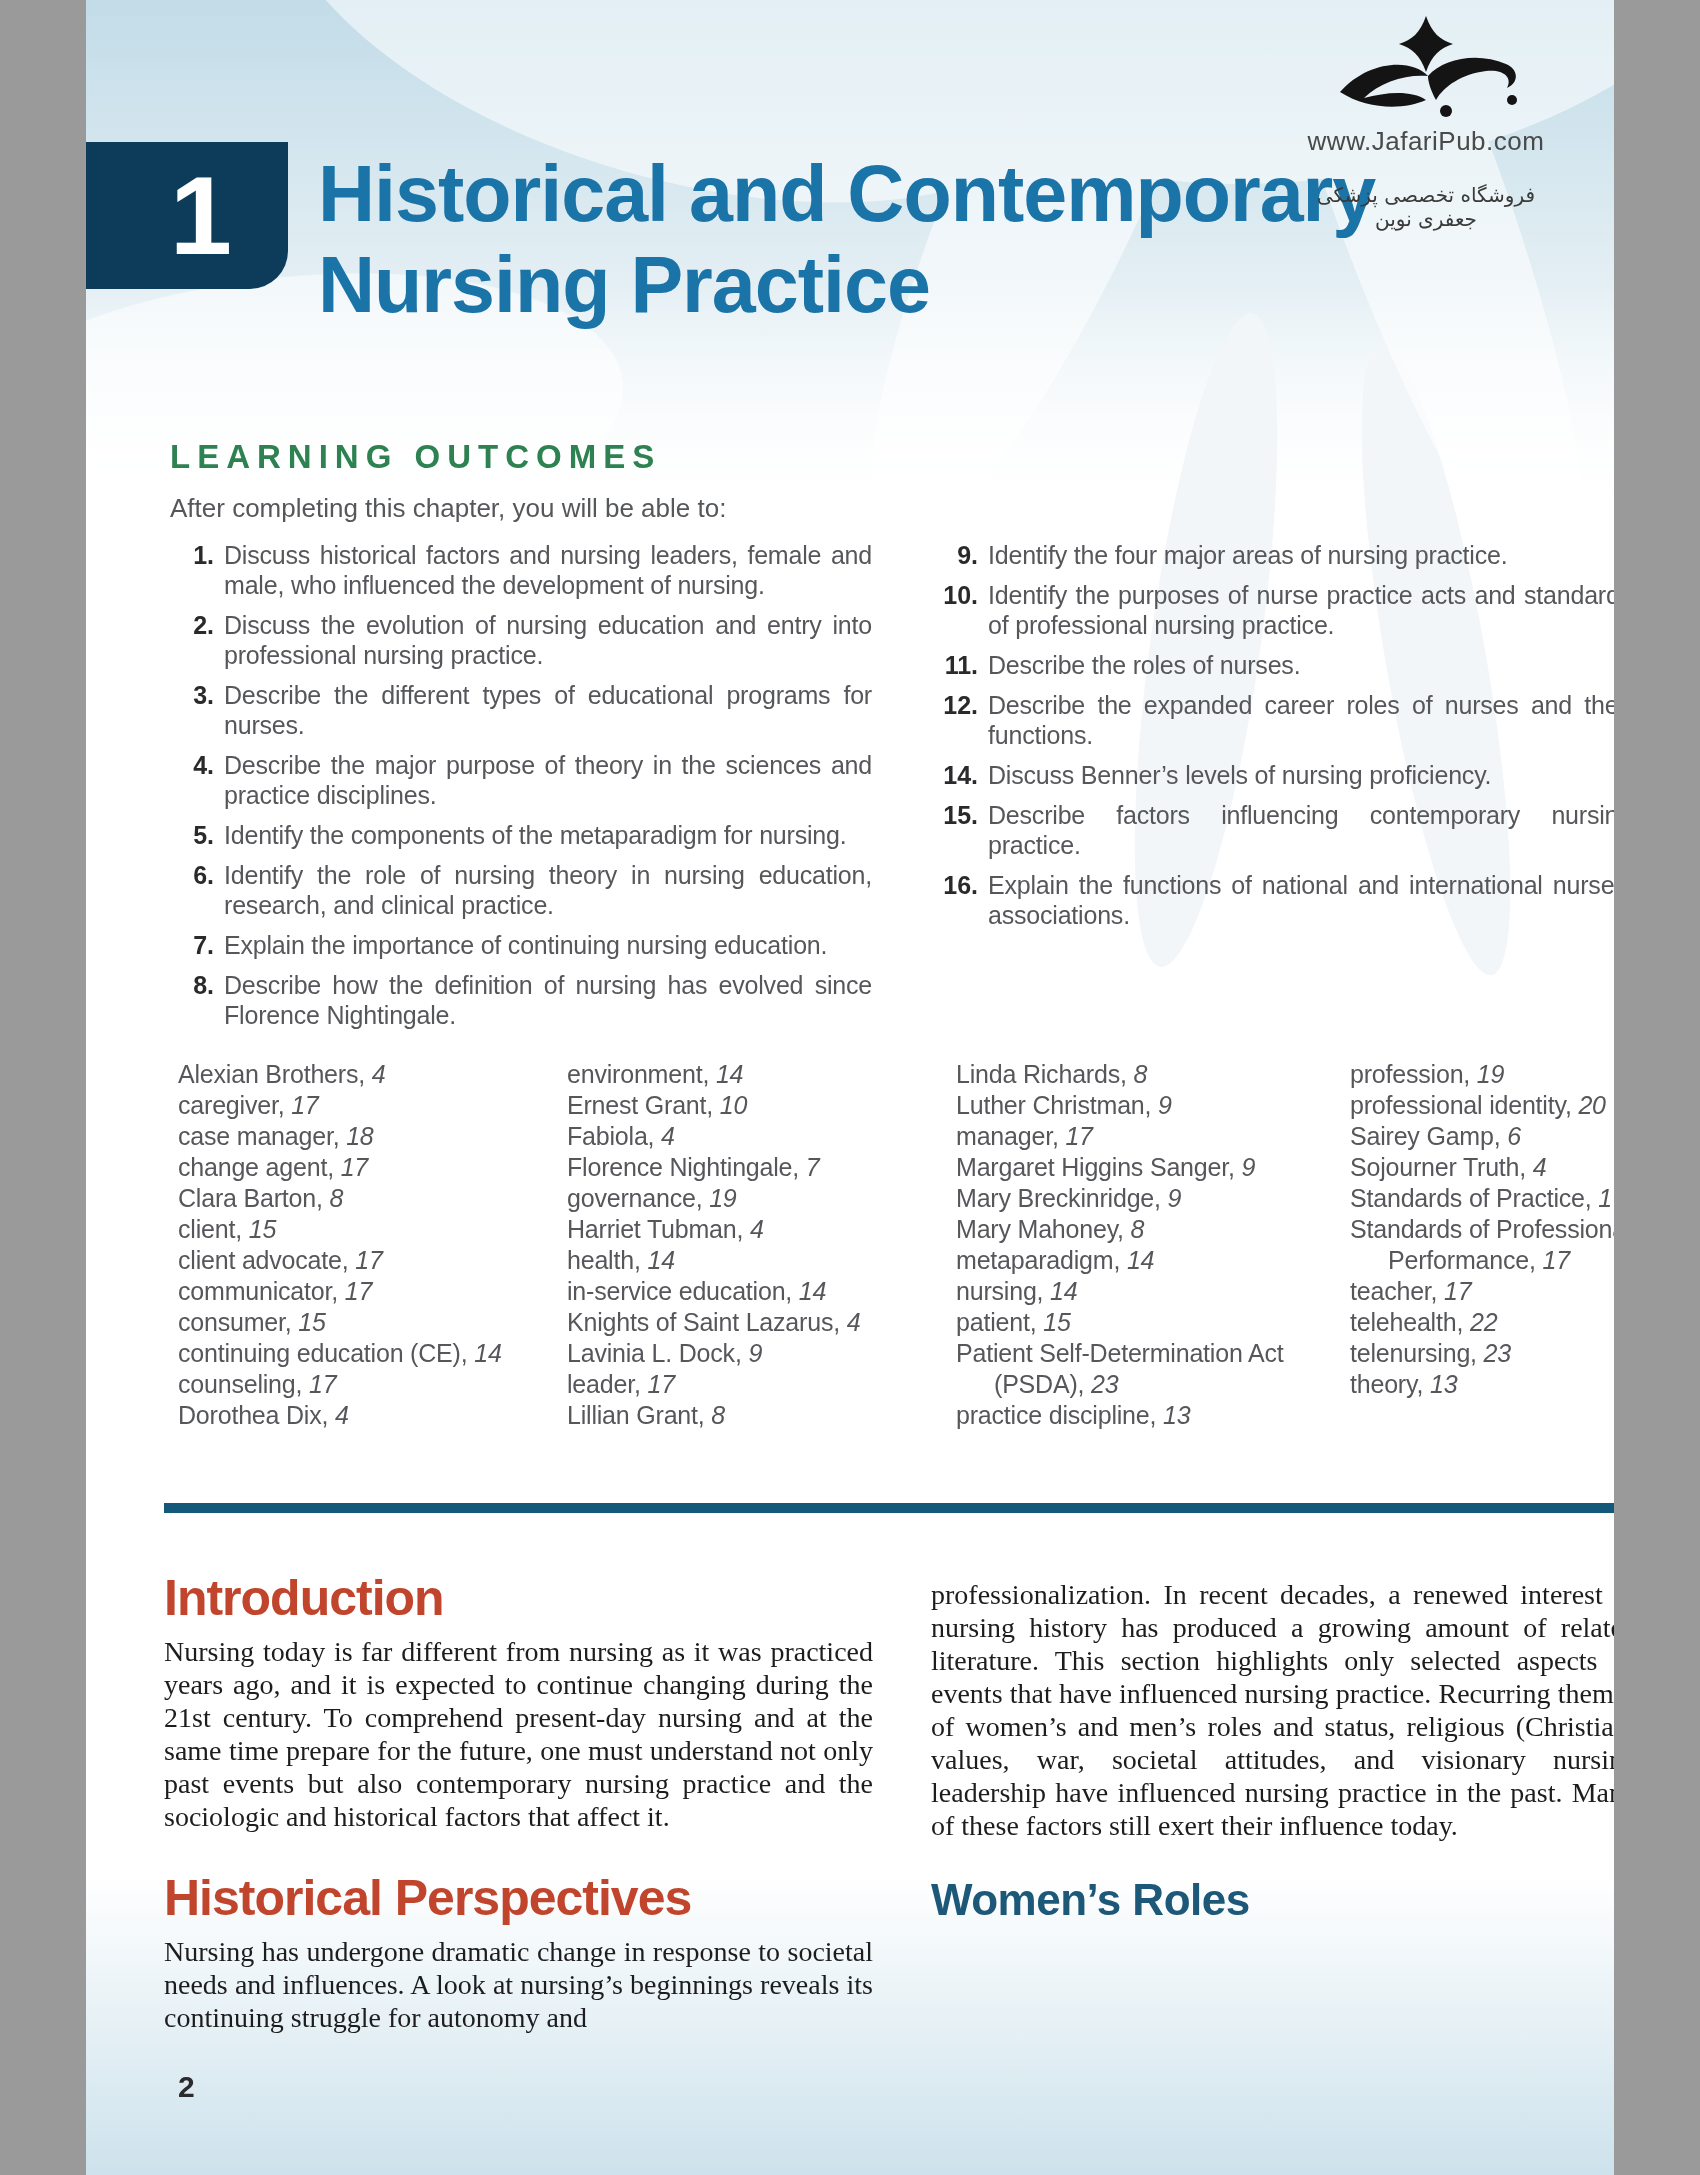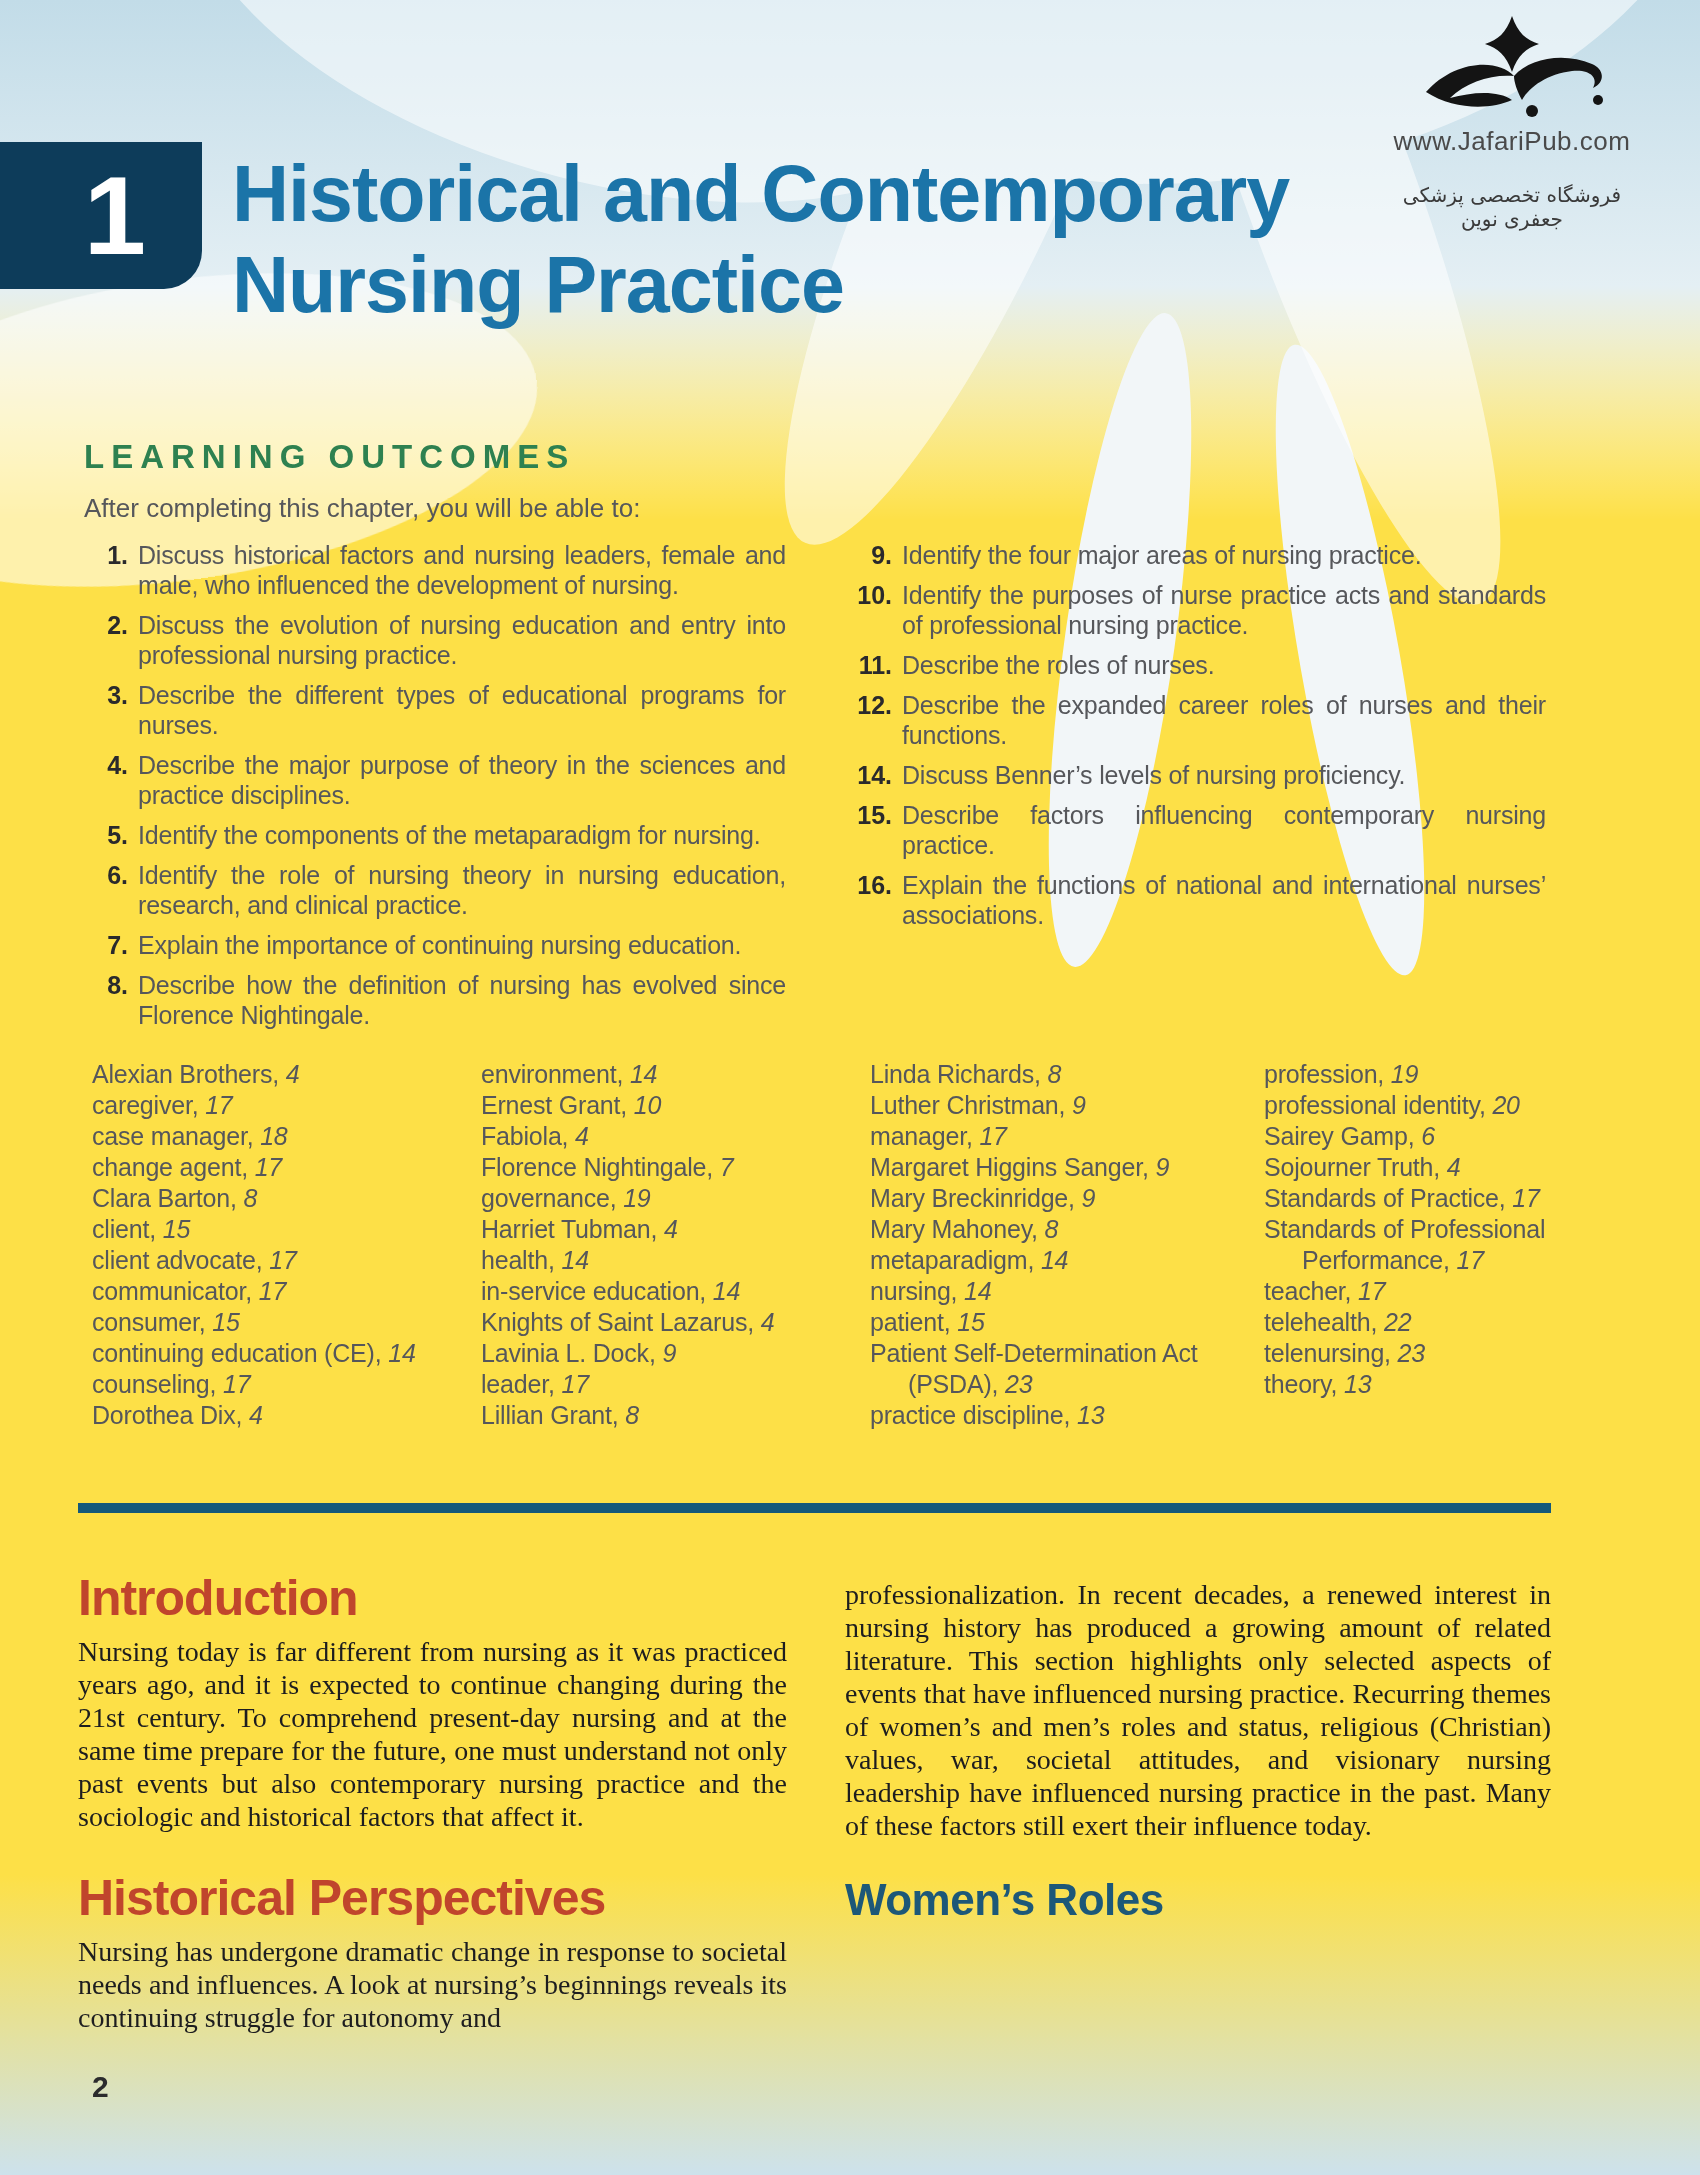--- a/index.html
+++ b/index.html
@@ -1,20 +1,20 @@
 <!DOCTYPE html>
 <html style="--accent-blue: #1b74a8; --accent-navy: #0d3c5a; --accent-green: #2e8150; --accent-red: #c0452c; --accent-teal: #1d5878; --rule-color: #15597a; --text-gray: #56575b; --text-dark: #1d1d1f; --header-sky: #c2dce8; --footer-sky: #cde2ec;"><head>
 <meta charset="utf-8">
 <style>
   html,body{margin:0;padding:0;background:#9a9a9a;}
   .page{
     position:relative;
-    width:1700px;height:2175px;
+    width:1528px;height:2175px;
     margin:0 auto;
-    background:#fde047;
+    background:#ffffff;
     overflow:hidden;
     font-family:"Liberation Sans", sans-serif;
   }
   .header-art{position:absolute;top:0;left:0;z-index:0;pointer-events:none;}
   .footer-art{
     position:absolute;left:0;right:0;bottom:0;height:300px;z-index:0;pointer-events:none;
     background:linear-gradient(180deg, rgba(205,226,236,0) 0%, var(--footer-sky,#cde2ec) 100%);
   }
   .brand{
     position:absolute;top:14px;right:58px;width:260px;z-index:2;

